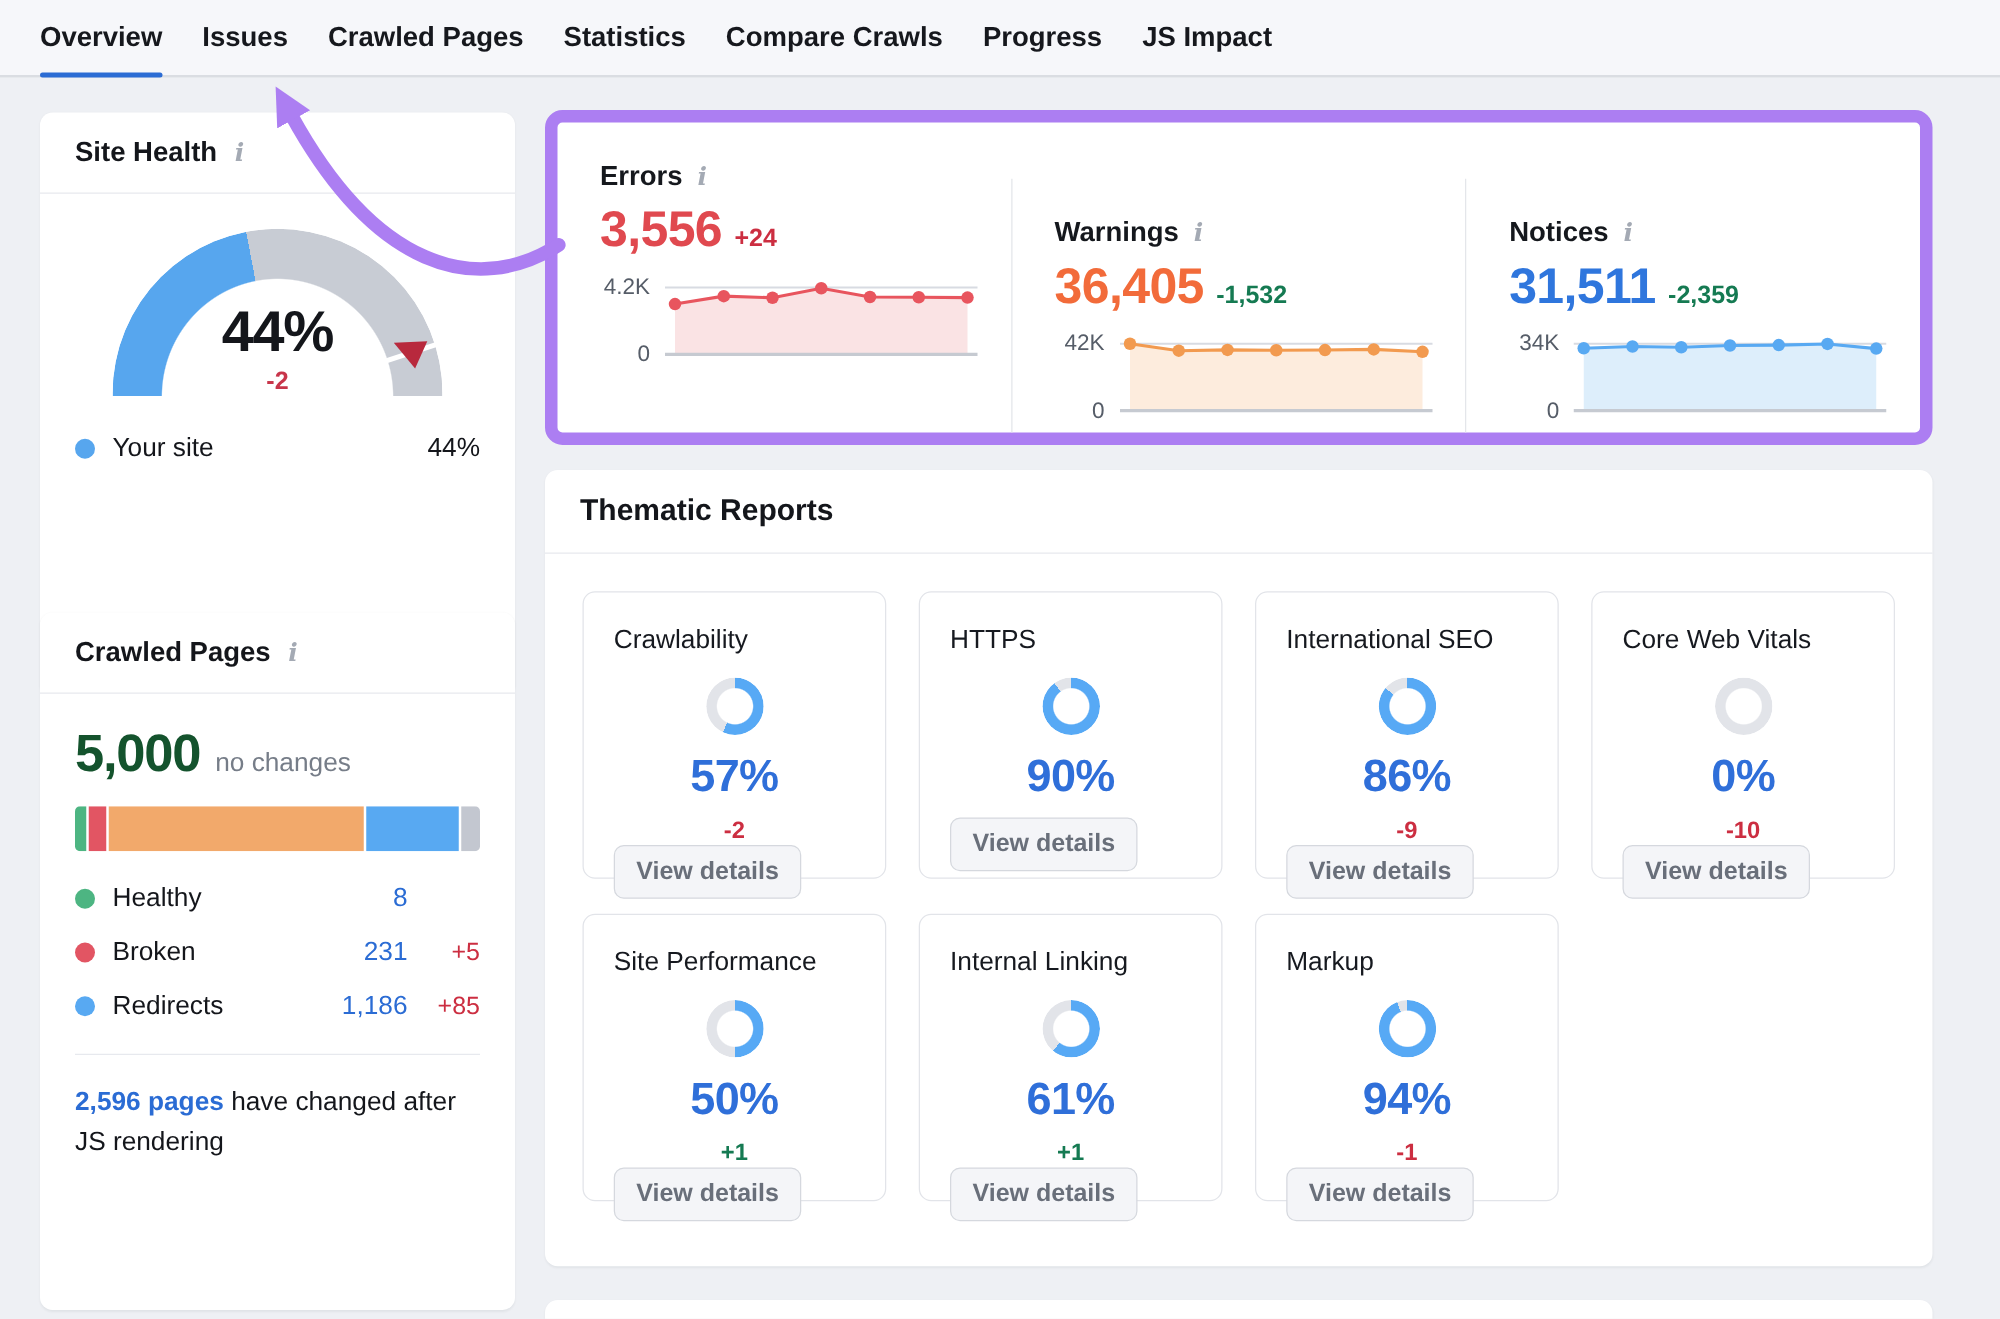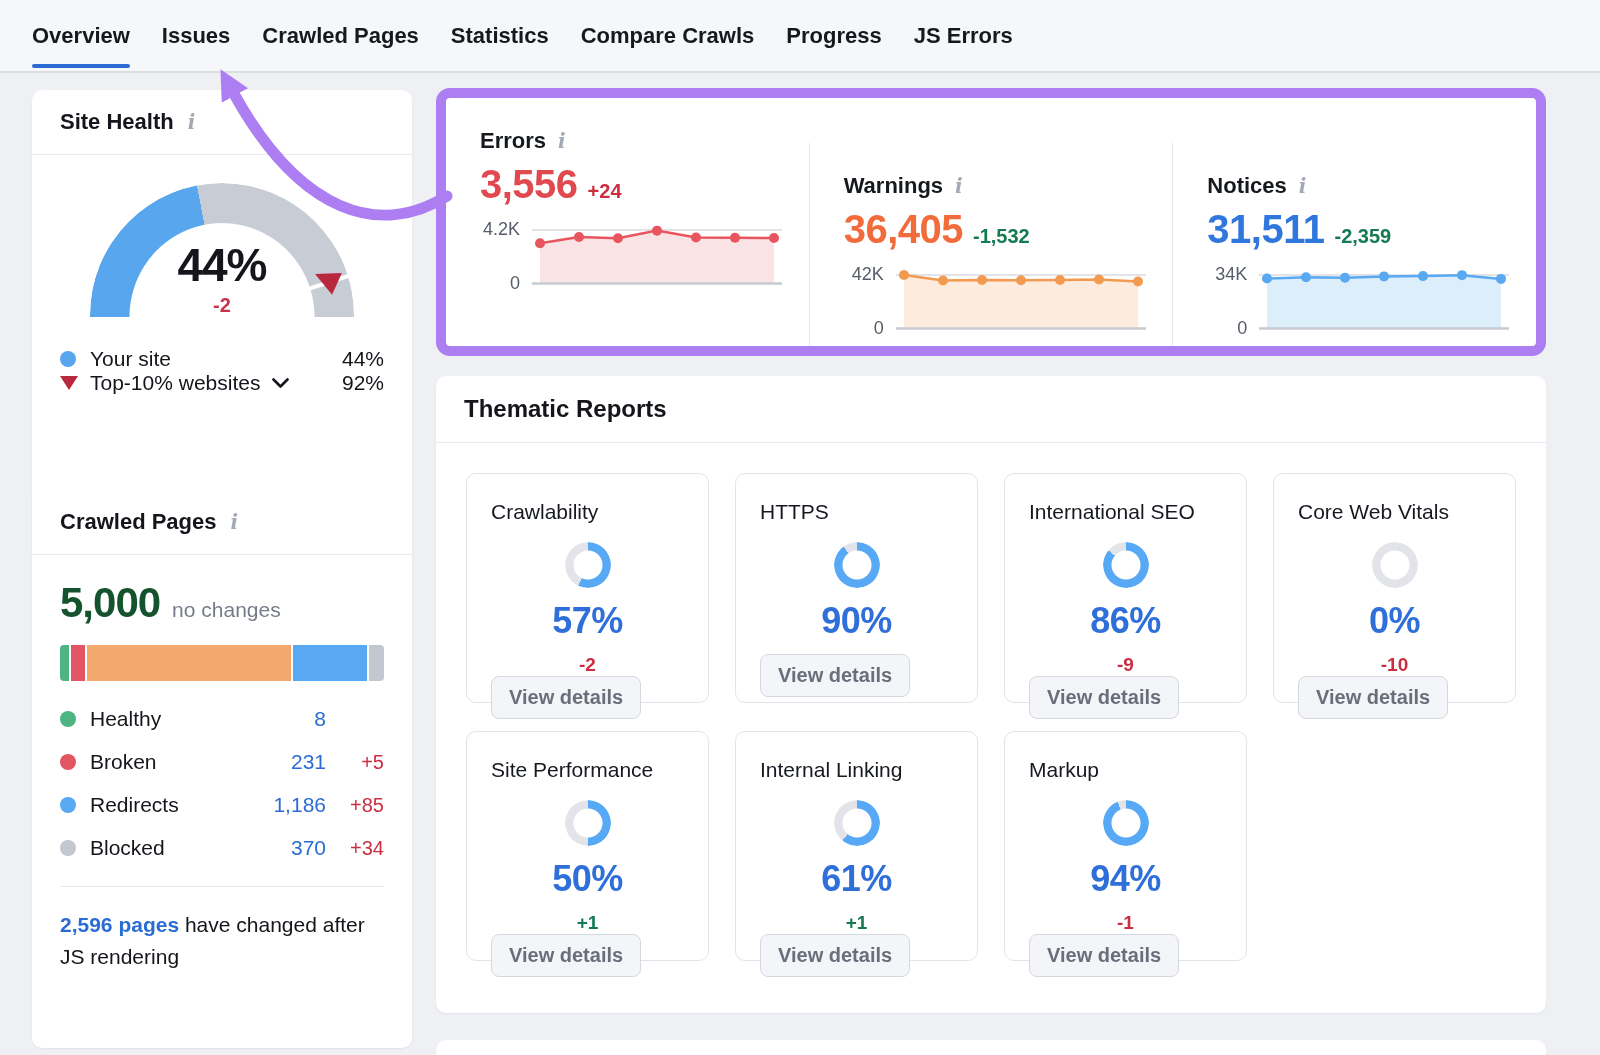--- a/index.html
+++ b/index.html
@@ -6,21 +6,21 @@
   html,body { width:1600px; height:1055px; }
   body {
     position: relative;
     font-family: "Liberation Sans", sans-serif;
     background: #eef0f4;
     color: #181b21;
     overflow: hidden;
   }
   
   .nav {
-    position: absolute; top:0; left:0; right:0; height:73px;
+    position: absolute; top:0; left:0; right:0; height:62px;
     background:#f6f7fa;
     border-bottom:2px solid #dadde2;
     display:flex; align-items:center; gap:32px;
     padding:0 0 0 32px;
     z-index:2;
   }
   .nav-tab { position:relative; font-size:22px; font-weight:600; color:#16181d; cursor:pointer; padding:17px 0; }
   .nav-tab.active { font-weight:700; }
   .nav-tab.active::after {
     content:""; position:absolute; left:0; right:0; bottom:-2px; height:4px;
@@ -139,21 +139,21 @@
 </head>
 <body>
 
 <div class="nav">
   <div class="nav-tab active">Overview</div>
   <div class="nav-tab">Issues</div>
   <div class="nav-tab">Crawled Pages</div>
   <div class="nav-tab">Statistics</div>
   <div class="nav-tab">Compare Crawls</div>
   <div class="nav-tab">Progress</div>
-  <div class="nav-tab">JS Errors</div>
+  <div class="nav-tab">JS Impact</div>
 </div>
 
 <div class="card" id="site-health">
   <div class="card-header">
     <span class="card-title">Site Health</span>
     <span class="info">i</span>
   </div>
   <div class="gauge-wrap">
     <div class="gauge">
       <div class="gauge-arc" style="--p: 44;">
@@ -167,32 +167,20 @@
     </div>
   </div>
   <div class="sh-legend">
     <div class="sh-row">
       <span class="sh-ico">
           <span class="dot" style="background: rgb(87, 166, 238);"></span>
         </span>
       <span class="sh-label">Your site</span>
       <span class="sh-val">44%</span>
     </div>
-    <div class="sh-row">
-      <span class="sh-ico">
-          <span class="tri-down" style="border-top-color: rgb(184, 41, 61);"></span>
-        </span>
-      <span class="sh-label">
-        <span>Top-10% websites</span>
-        <svg class="chev" width="17" height="11" viewBox="0 0 17 11">
-            <path d="M1.5 1.5 L8.5 8.5 L15.5 1.5" fill="none" stroke="#14161b" stroke-width="2.6" stroke-linecap="round" stroke-linejoin="round"></path>
-          </svg>
-      </span>
-      <span class="sh-val">92%</span>
-    </div>
   </div>
 </div>
 
 <div class="card" id="crawled-pages">
   <div class="card-header">
     <span class="card-title">Crawled Pages</span>
     <span class="info">i</span>
   </div>
   <div class="cp-body">
     <div class="cp-total-row">
@@ -217,26 +205,20 @@
         <span class="dot" style="background: rgb(226, 85, 99);"></span>
         <span class="cp-label">Broken</span>
         <span class="cp-val">231</span>
         <span class="cp-chg" style="color: rgb(204, 46, 65);">+5</span>
       </div>
       <div class="cp-row">
         <span class="dot" style="background: rgb(88, 169, 242);"></span>
         <span class="cp-label">Redirects</span>
         <span class="cp-val">1,186</span>
         <span class="cp-chg" style="color: rgb(204, 46, 65);">+85</span>
-      </div>
-      <div class="cp-row">
-        <span class="dot" style="background: rgb(195, 199, 208);"></span>
-        <span class="cp-label">Blocked</span>
-        <span class="cp-val">370</span>
-        <span class="cp-chg" style="color: rgb(204, 46, 65);">+34</span>
       </div>
     </div>
     <div class="cp-divider"></div>
     <div class="cp-footer">
       <span class="cp-footer-link">2,596 pages</span><span> have changed after JS rendering</span>
     </div>
   </div>
 </div>
 
 <div id="issues-box">

